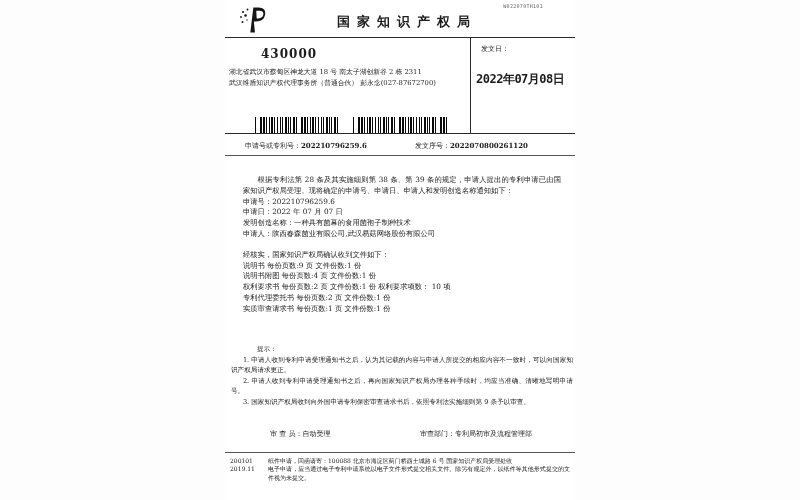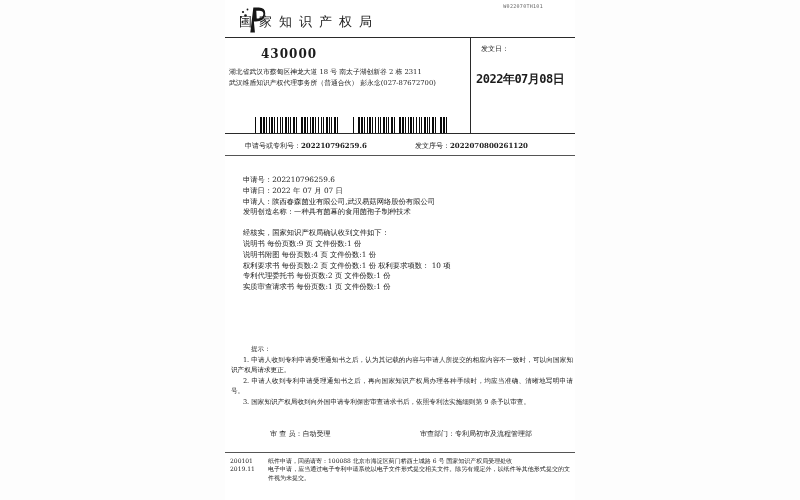--- a/index.html
+++ b/index.html
@@ -5,22 +5,22 @@
   * { margin:0; padding:0; box-sizing:border-box; }
   html,body { width:800px; height:500px; background:#fff; overflow:hidden;
     font-family:"DejaVu Serif","Liberation Serif",serif; color:#1c1c1c; }
   .canvas { position:relative; width:800px; height:500px; background:#fdfdfd; }
   .doc { position:absolute; left:225px; top:0; width:350px; height:500px; background:#fff; }
 
   .rule { position:absolute; left:0; width:350px; height:0; border-top:1.4px solid #2a2a2a; }
   .rule.thin { border-top:1px solid #555; }
 
   .logo { position:absolute; left:13px; top:6px; width:32px; height:28px; }
-  .agency { position:absolute; left:0; top:13px; width:350px; text-align:left;
-    font-size:13px; font-weight:normal; letter-spacing:7px; padding-left:14px; }
+  .agency { position:absolute; left:0; top:13px; width:350px; text-align:center;
+    font-size:13px; font-weight:bold; letter-spacing:7px; padding-left:14px; }
   .tiny-serial { position:absolute; right:32px; top:3px; font-size:5px; color:#666;
     font-family:"DejaVu Sans Mono",monospace; letter-spacing:0.3px; }
 
   .postcode { position:absolute; left:36px; top:47px; font-size:12px; font-weight:bold; letter-spacing:1px; }
   .addr { position:absolute; left:4px; top:67px; width:225px; font-size:6.8px; line-height:11px; color:#222; }
 
   .barcode { position:absolute; top:117px; height:17px;
     background:repeating-linear-gradient(90deg,#0a0a0a 0 1.4px,#fff 1.4px 2.6px,#0a0a0a 2.6px 3.4px,#fff 3.4px 5.4px,#0a0a0a 5.4px 7px,#fff 7px 8.2px); }
   .bc1 { left:30px; width:85px; }
   .bc2 { left:128px; width:96px; }
@@ -36,21 +36,21 @@
   .refline b { font-family:"DejaVu Serif",serif; }
 
   .doc-title { position:absolute; left:0; top:158px; width:350px; text-align:center;
     font-size:10.5px; font-weight:bold; letter-spacing:5px; padding-left:5px; }
 
   .body { position:absolute; left:18px; top:175px; width:318px; font-size:7.3px; line-height:10.8px; }
   .body .intro { text-indent:2em; text-align:justify; }
   .body .gap { height:10px; }
 
   .notes { position:absolute; left:6px; top:344px; width:342px; font-size:6.6px; line-height:10.5px; }
-  .notes .nlabel { margin-left:20px; }
+  .notes .nlabel { margin-left:26px; }
   .notes .nitem { text-indent:1.8em; text-align:justify; }
 
   .signoff { position:absolute; left:0; top:429px; width:350px; font-size:7px; }
   .so-left { position:absolute; left:20px;margin-left:25px; }
   .so-right { position:absolute; left:195px; }
 
   .footer { position:absolute; left:5px; top:457px; width:340px; display:flex; font-size:6px;
     line-height:8.4px; color:#222; }
   .f-codes { width:32px; flex:none; }
   .f-text { flex:1; padding-left:6px; text-align:justify; }
@@ -92,24 +92,25 @@
     <div class="rule" style="top:133px"></div>
 
     <div class="refline">
       <span class="ref-left"><span>申请号或专利号：</span><b>202210796259.6</b></span>
       <span class="ref-right"><span>发文序号：</span><b>2022070800261120</b></span>
     </div>
     <div class="rule thin" style="top:155px"></div>
 
 
     <div class="body">
+      <p class="intro">根据专利法第 28 条及其实施细则第 38 条、第 39 条的规定，申请人提出的专利申请已由国家知识产权局受理。现将确定的申请号、申请日、申请人和发明创造名称通知如下：</p>
       <div>申请号：202210796259.6</div>
       <div>申请日：2022 年 07 月 07 日</div>
+      <div>发明创造名称：一种具有菌幕的食用菌孢子制种技术</div>
       <div>申请人：陕西春森菌业有限公司,武汉易菇网络股份有限公司</div>
-      <div>发明创造名称：一种具有菌幕的食用菌孢子制种技术</div>
       <div class="gap"></div>
       <div>经核实，国家知识产权局确认收到文件如下：</div>
       <div>说明书 每份页数:9 页 文件份数:1 份</div>
       <div>说明书附图 每份页数:4 页 文件份数:1 份</div>
       <div>权利要求书 每份页数:2 页 文件份数:1 份 权利要求项数： 10 项</div>
       <div>专利代理委托书 每份页数:2 页 文件份数:1 份</div>
       <div>实质审查请求书 每份页数:1 页 文件份数:1 份</div>
     </div>
 
     <div class="notes">

